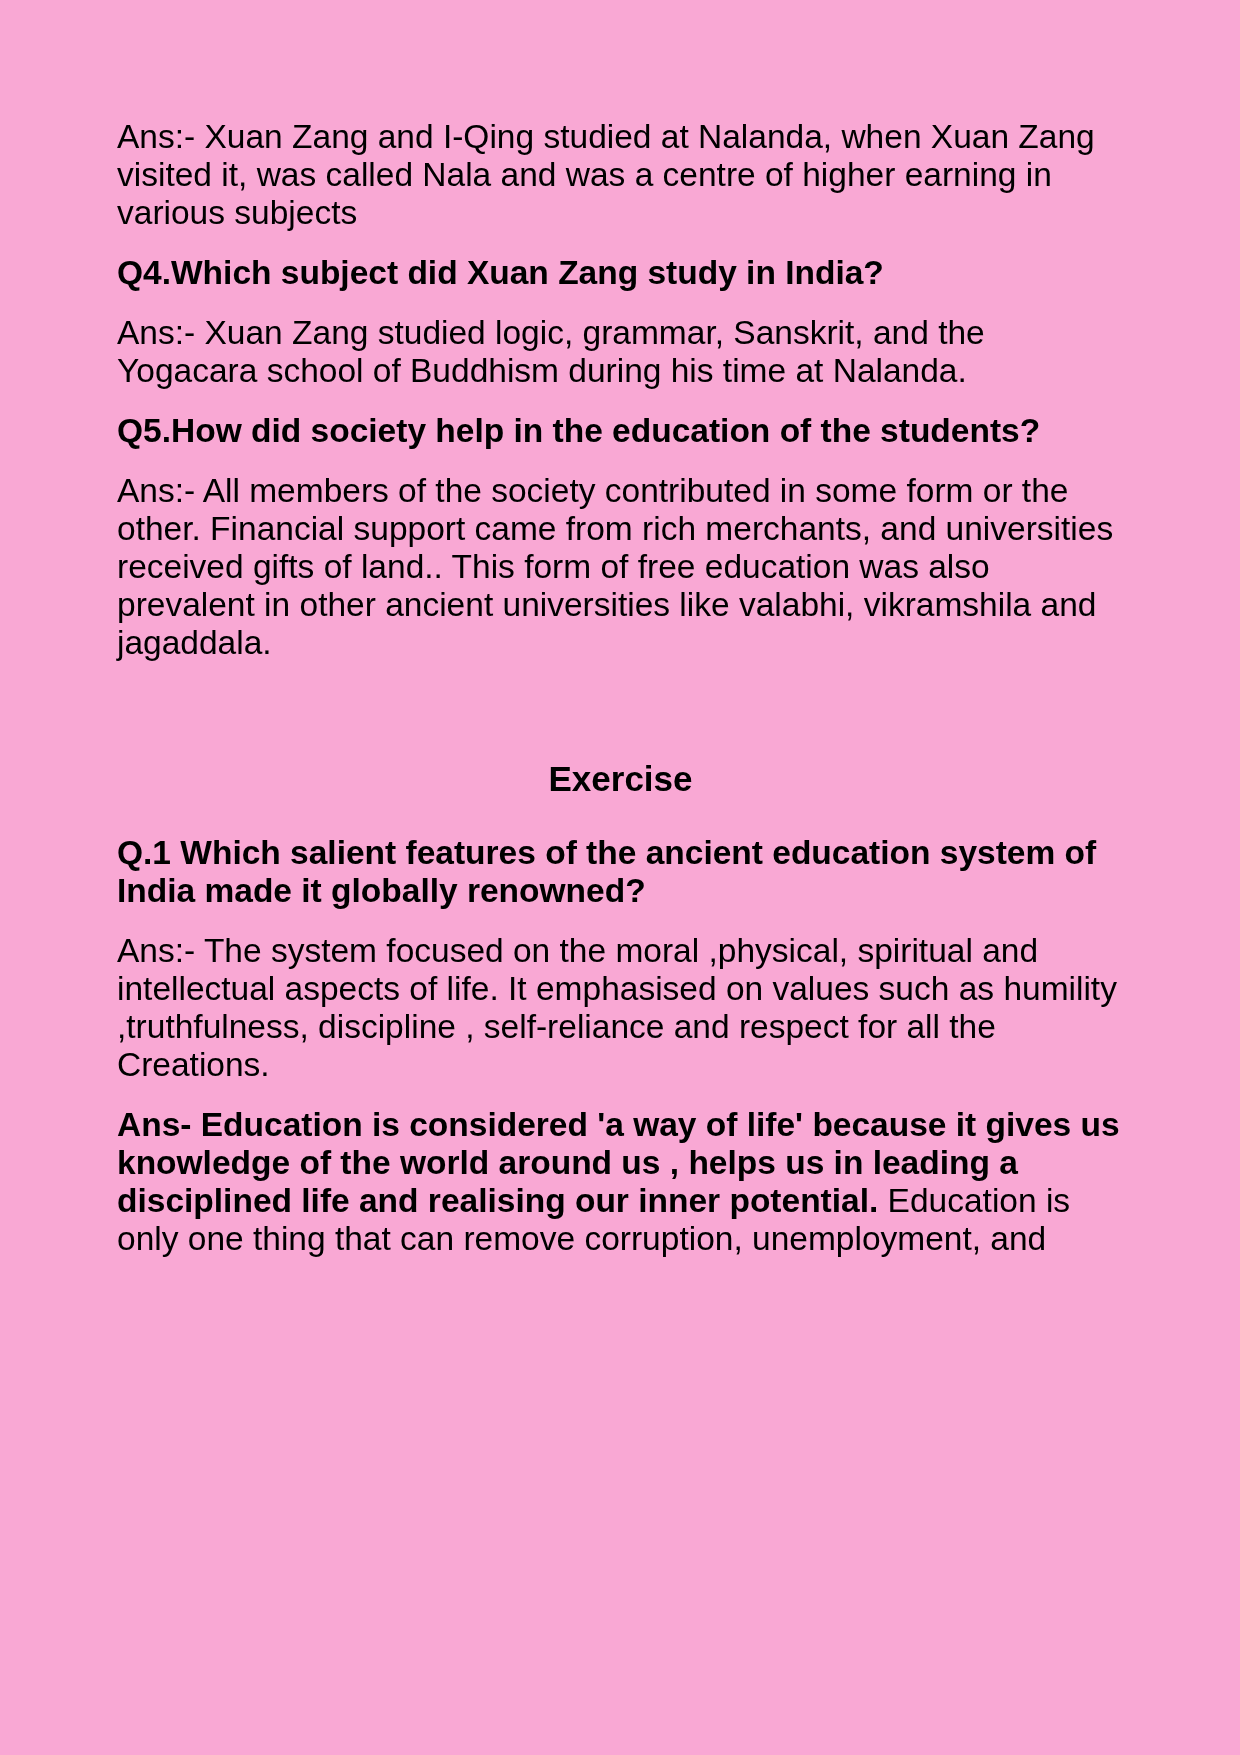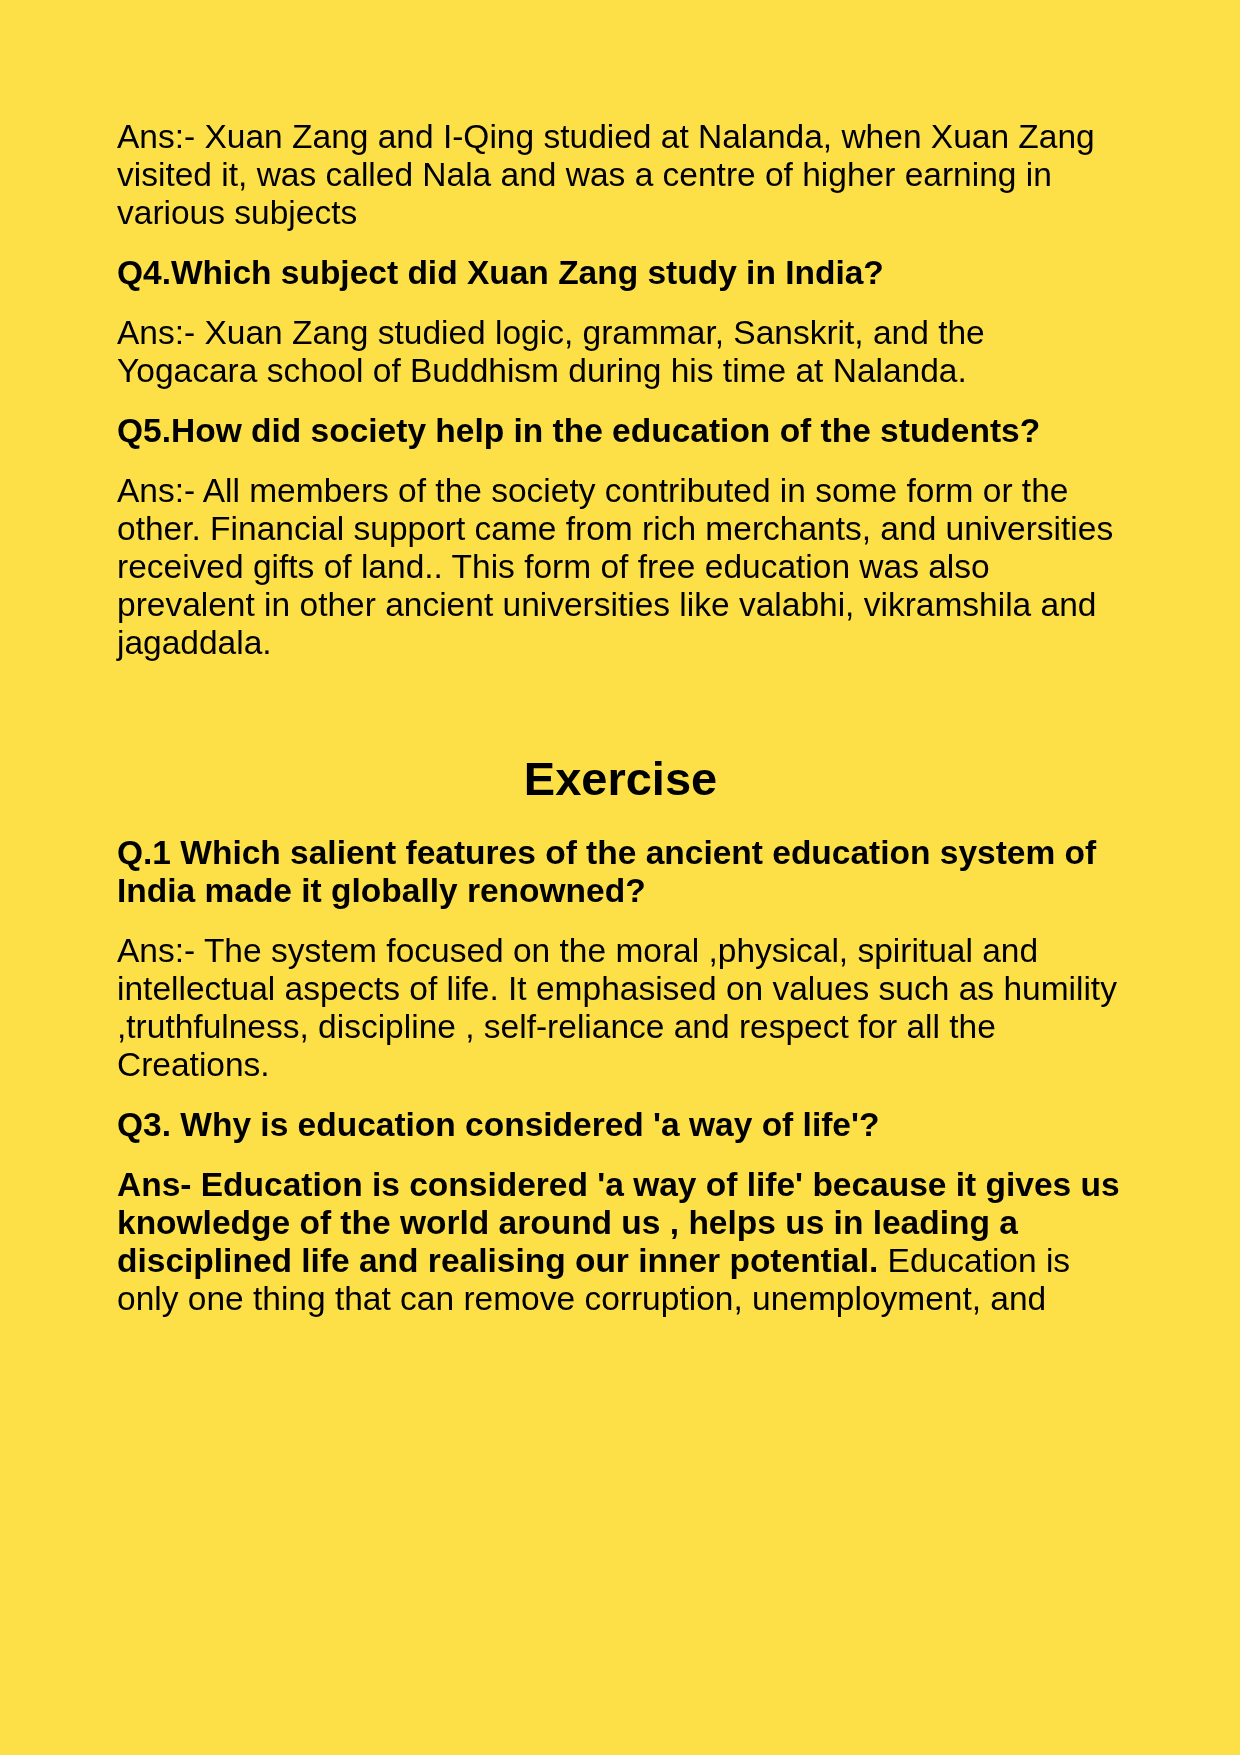--- a/index.html
+++ b/index.html
@@ -5,38 +5,38 @@
   html, body {
     margin: 0;
     padding: 0;
     background: #ffffff;
   }
   .page {
     position: relative;
     width: 1240px;
     height: 1755px;
     margin: 0;
-    background: #fde047;
+    background: #f9a8d4;
     color: #000000;
     font-family: "Liberation Sans", sans-serif;
     font-size: 33.5px;
     line-height: 38px;
     box-sizing: border-box;
     padding: 118px 116px 0 117px;
     overflow: hidden;
     -webkit-font-smoothing: antialiased;
   }
   .para {
     margin: 0 0 22px 0;
   }
   .question {
     font-weight: bold;
   }
   .exercise-heading {
-    font-size: 47px;
+    font-size: 35px;
     line-height: 50px;
     font-weight: bold;
     text-align: center;
     margin: 92px 0 30px 0;
   }
   .bold-run {
     font-weight: bold;
   }
 </style>
 </head>
@@ -55,17 +55,16 @@
   <p class="para">Ans:- All members of the society contributed in some form or the other. Financial support came from rich merchants, and universities received gifts of land.. This form of free education was also prevalent in other ancient universities like valabhi, vikramshila and jagaddala.</p>
 
   <h1 class="exercise-heading">Exercise</h1>
 
   <p class="para question">Q.1 Which salient features of the ancient education system of India made it globally renowned?</p>
 
   <p class="para">Ans:- The system focused on the moral ,physical, spiritual and intellectual aspects of life. It emphasised on values such as humility ,truthfulness, discipline , self-reliance and respect for all the Creations.</p>
 
 
 
-  <p class="para question">Q3. Why is education considered 'a way of life'?</p>
 
   <p class="para"><span class="bold-run">Ans- Education is considered 'a way of life' because it gives us knowledge of the world around us , helps us in leading a disciplined life and realising our inner potential.</span><span> Education is only one thing that can remove corruption, unemployment, and</span></p>
 
 </div>
 
 </body></html>

